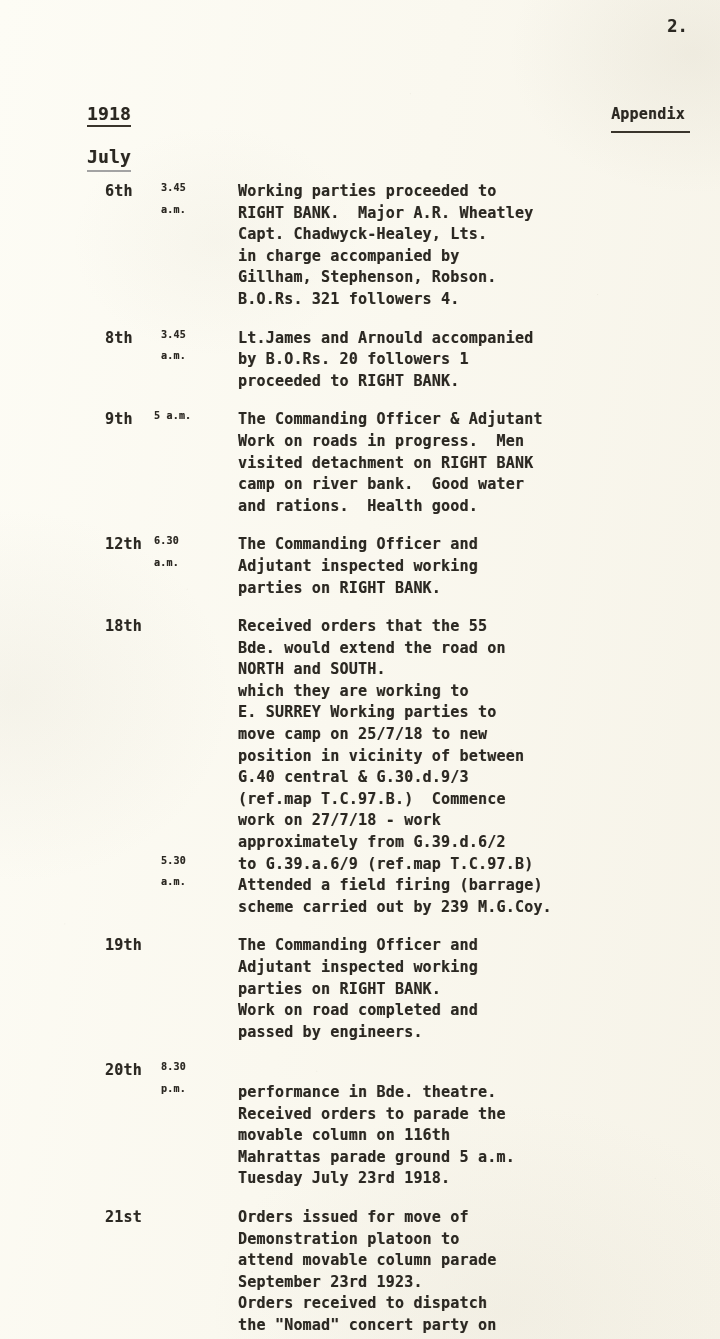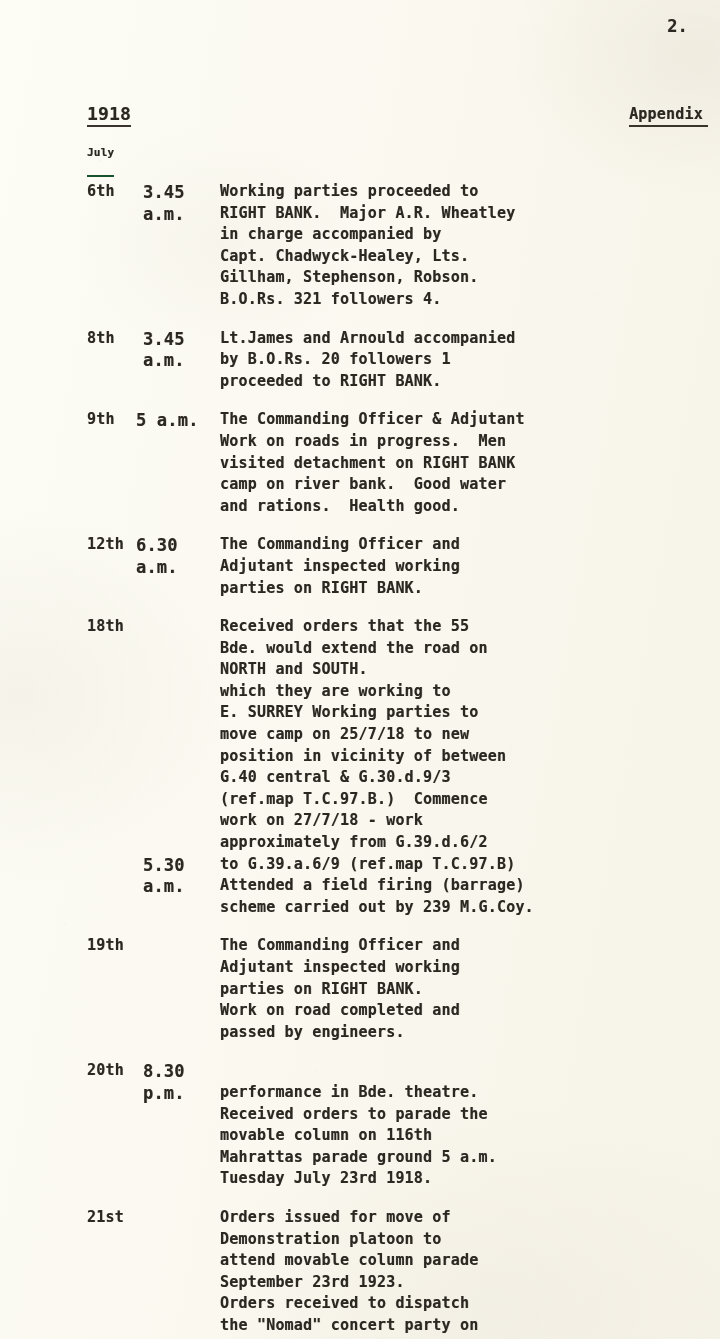--- a/index.html
+++ b/index.html
@@ -90,69 +90,70 @@
   .year {
     position: absolute;
     left: 87px;
     top: 0;
     font-size: 18px;
     border-bottom: 2px solid #3a352c;
     padding-bottom: 1px;
   }
   .appendix {
     position: absolute;
-    right: 12px;
+    right: 30px;
     top: 2px;
     font-size: 15px;
     border-bottom: 2px solid #3a352c;
-    padding-bottom: 2px;
+    padding-bottom: 8px;
     padding-right: 5px;
   }
   .month {
     position: absolute;
     left: 87px;
     top: 146px;
-    font-size: 11px;
-    border-bottom: 2px solid #14532d;
-    padding-bottom: 16px;
+    font-size: 18px;
+    border-bottom: 2px solid #a3a3a3;
+    padding-bottom: 3px;
   }
 
   
   .entries {
     position: absolute;
     left: 0;
     right: 0;
     top: 182px;
   }
 
   .entry {
     position: relative;
     display: block;
     margin-bottom: 17px;
+    padding-left: 18px;
   }
 
   .entry-row {
     position: relative;
     display: block;
     height: 21.6px;
     white-space: nowrap;
   }
 
   .col-day {
     position: absolute;
     left: 87px;
     top: 0;
     font-size: 15px;
     white-space: pre;
   }
   .col-time {
     position: absolute;
     left: 143px;
     top: 0;
-    font-size: 17px;
+    font-size: 10px;
     white-space: pre;
   }
   .col-time.wide {
     left: 136px;
   }
   .col-text {
     position: absolute;
     left: 220px;
     top: 0;
     font-size: 15px;
@@ -179,24 +180,24 @@
           <div class="entry-row">
             <span class="col-day tw">6th</span>
             <span class="col-time tw">3.45</span>
             <span class="col-text tw">Working parties proceeded to</span>
           </div>
           <div class="entry-row">
             <span class="col-time tw">a.m.</span>
             <span class="col-text tw">RIGHT BANK.  Major A.R. Wheatley</span>
           </div>
           <div class="entry-row">
+            <span class="col-text tw">Capt. Chadwyck-Healey, Lts.</span>
+          </div>
+          <div class="entry-row">
             <span class="col-text tw">in charge accompanied by</span>
-          </div>
-          <div class="entry-row">
-            <span class="col-text tw">Capt. Chadwyck-Healey, Lts.</span>
           </div>
           <div class="entry-row">
             <span class="col-text tw">Gillham, Stephenson, Robson.</span>
           </div>
           <div class="entry-row">
             <span class="col-text tw">B.O.Rs. 321 followers 4.</span>
           </div>
         </div>
         <div class="entry">
           <div class="entry-row">

